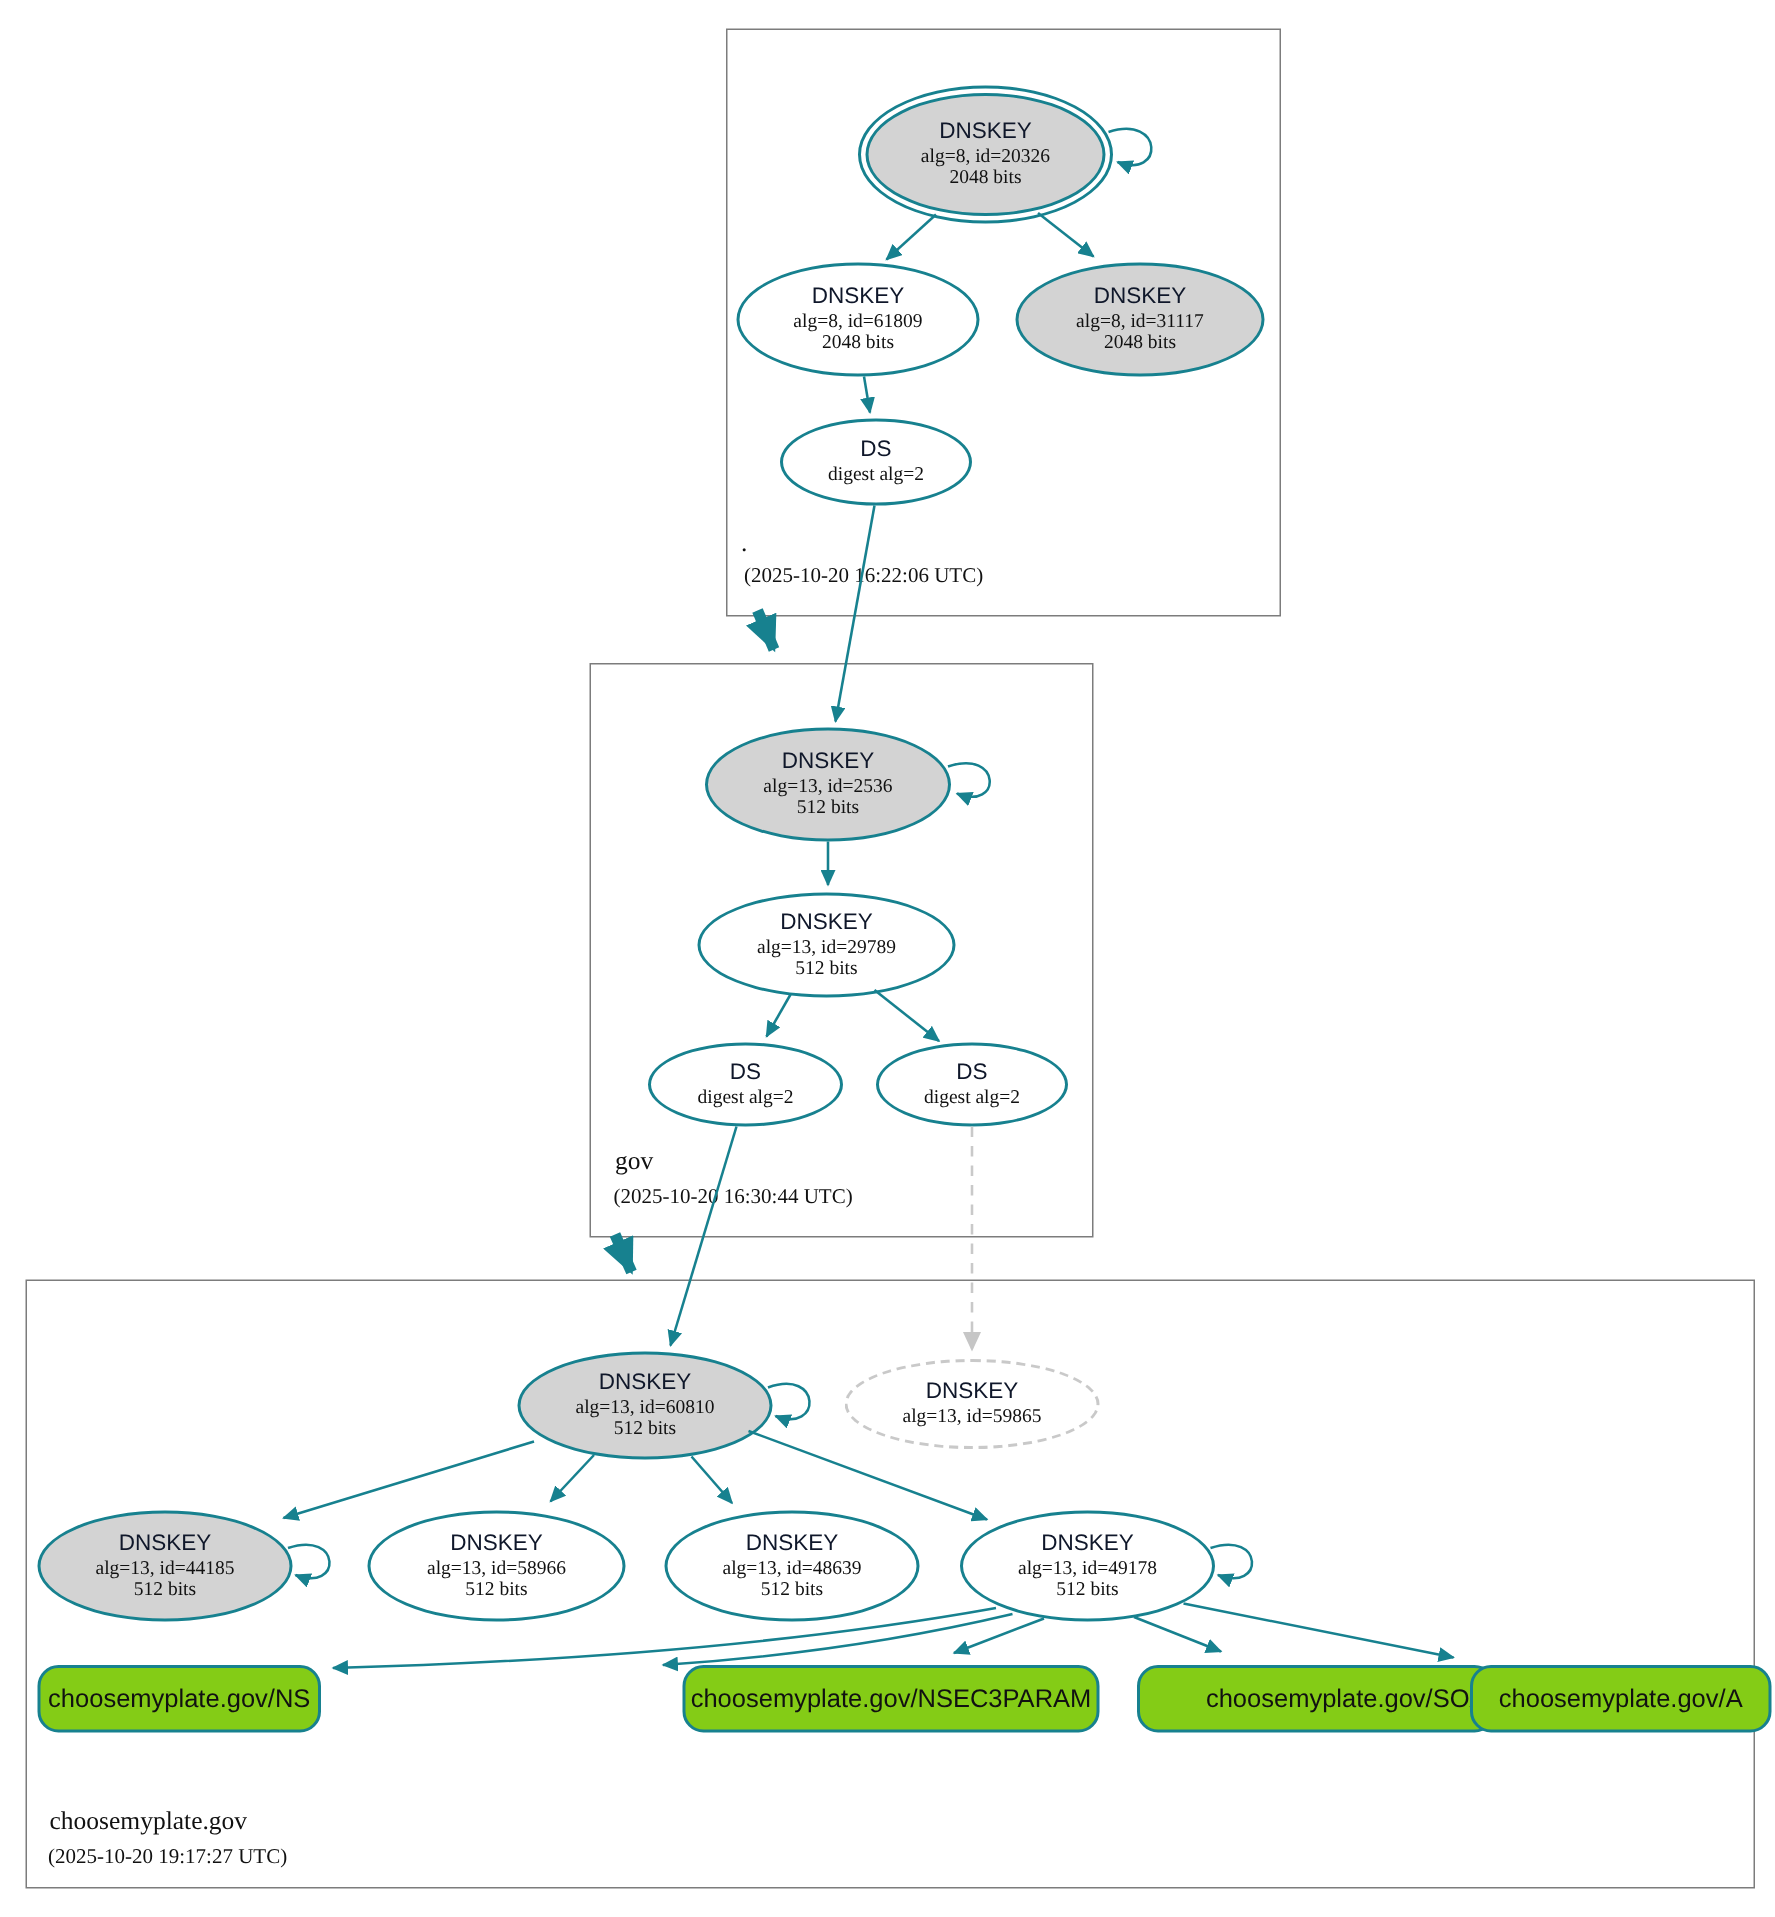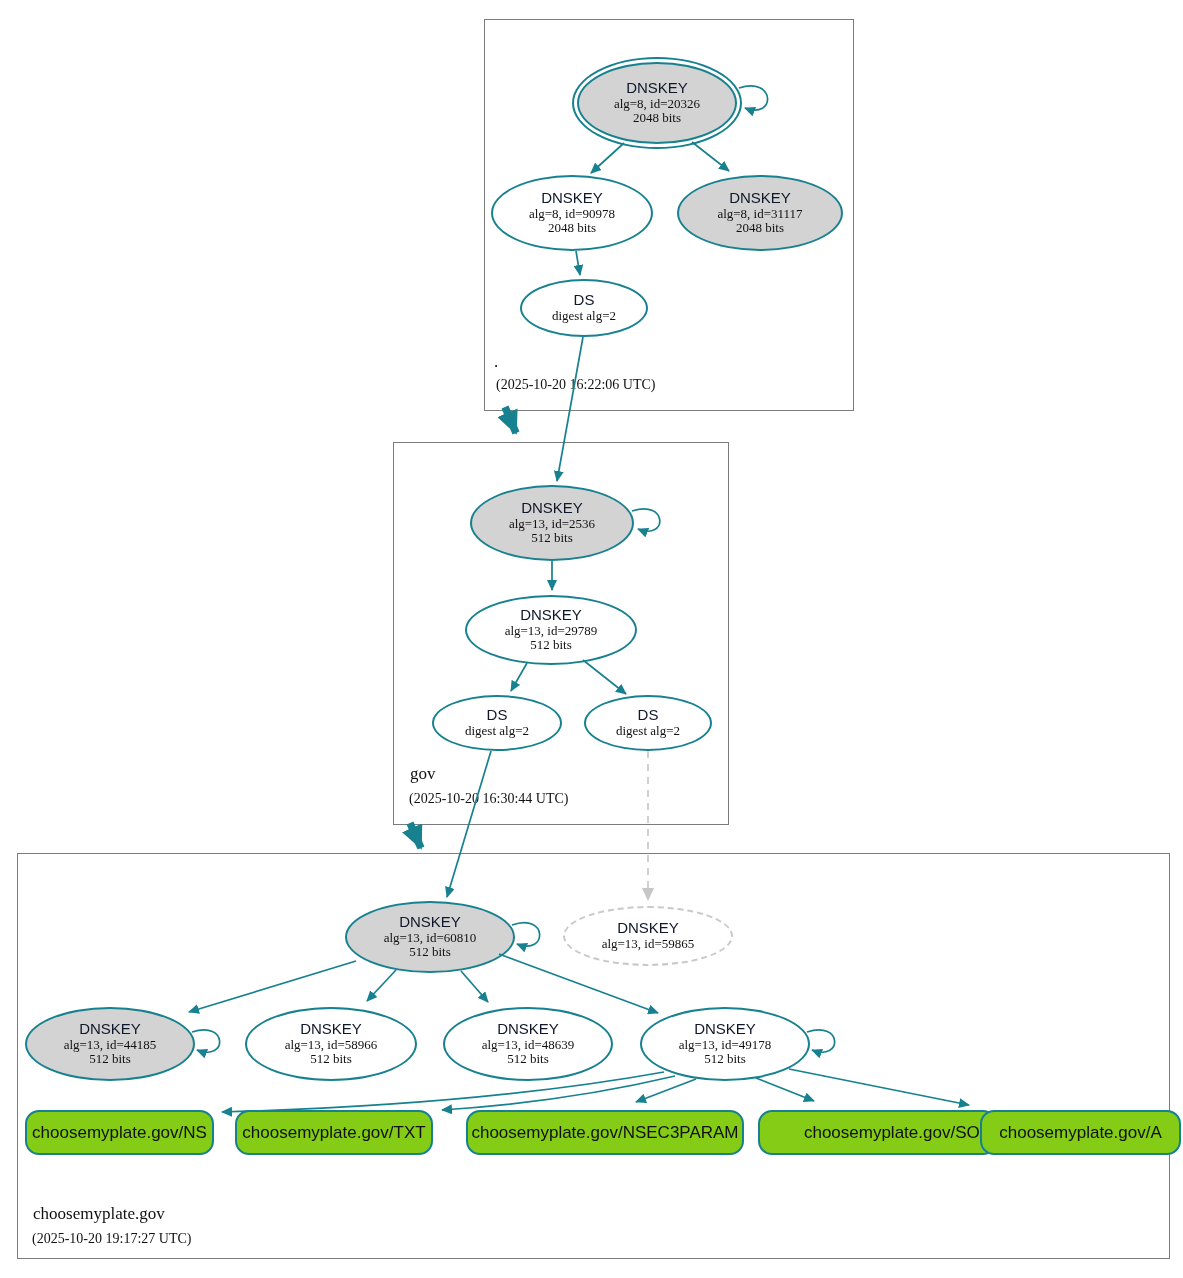--- a/index.html
+++ b/index.html
@@ -44,21 +44,21 @@
   <div class="dbl-outer" style="left:572px;top:57px;width:170px;height:92px;">
     <div class="dbl-inner">
       <span class="node-title">DNSKEY</span>
       <span class="node-sub">alg=8, id=20326</span>
       <span class="node-sub">2048 bits</span>
     </div>
   </div>
 
   <div class="node" style="left:491px;top:175px;width:162px;height:76px;">
     <span class="node-title">DNSKEY</span>
-    <span class="node-sub">alg=8, id=90978</span>
+    <span class="node-sub">alg=8, id=61809</span>
     <span class="node-sub">2048 bits</span>
   </div>
 
   <div class="node gray" style="left:677px;top:175px;width:166px;height:76px;">
     <span class="node-title">DNSKEY</span>
     <span class="node-sub">alg=8, id=31117</span>
     <span class="node-sub">2048 bits</span>
   </div>
 
   <div class="node" style="left:520px;top:279px;width:128px;height:58px;">
@@ -117,22 +117,21 @@
     <span class="node-sub">512 bits</span>
   </div>
 
   <div class="node" style="left:640px;top:1007px;width:170px;height:74px;">
     <span class="node-title">DNSKEY</span>
     <span class="node-sub">alg=13, id=49178</span>
     <span class="node-sub">512 bits</span>
   </div>
 
   <div class="rrset" style="left:25px;top:1110px;width:189px;height:45px;">choosemyplate.gov/NS</div>
-  <div class="rrset" style="left:235px;top:1110px;width:198px;height:45px;">choosemyplate.gov/TXT</div>
-  <div class="rrset" style="left:466px;top:1110px;width:278px;height:45px;">choosemyplate.gov/NSEC3PARAM</div>
+  <div class="rrset" style="left:455px;top:1110px;width:278px;height:45px;">choosemyplate.gov/NSEC3PARAM</div>
   <div class="rrset" style="left:758px;top:1110px;width:239px;height:45px;padding-left:40px;">choosemyplate.gov/SOA</div>
   <div class="rrset" style="left:980px;top:1110px;width:201px;height:45px;">choosemyplate.gov/A</div>
 
   <svg class="edges" width="1183" height="1278" viewBox="0 0 1183 1278">
     <defs>
       <marker id="ar" markerUnits="userSpaceOnUse" markerWidth="12" markerHeight="10" refX="10" refY="5" orient="auto">
         <path d="M0,0 L11,5 L0,10 z" fill="#17818f"></path>
       </marker>
       <marker id="arbig" markerUnits="userSpaceOnUse" markerWidth="26" markerHeight="22" refX="22" refY="11" orient="auto">
         <path d="M0,0 L24,11 L0,22 z" fill="#17818f"></path>

